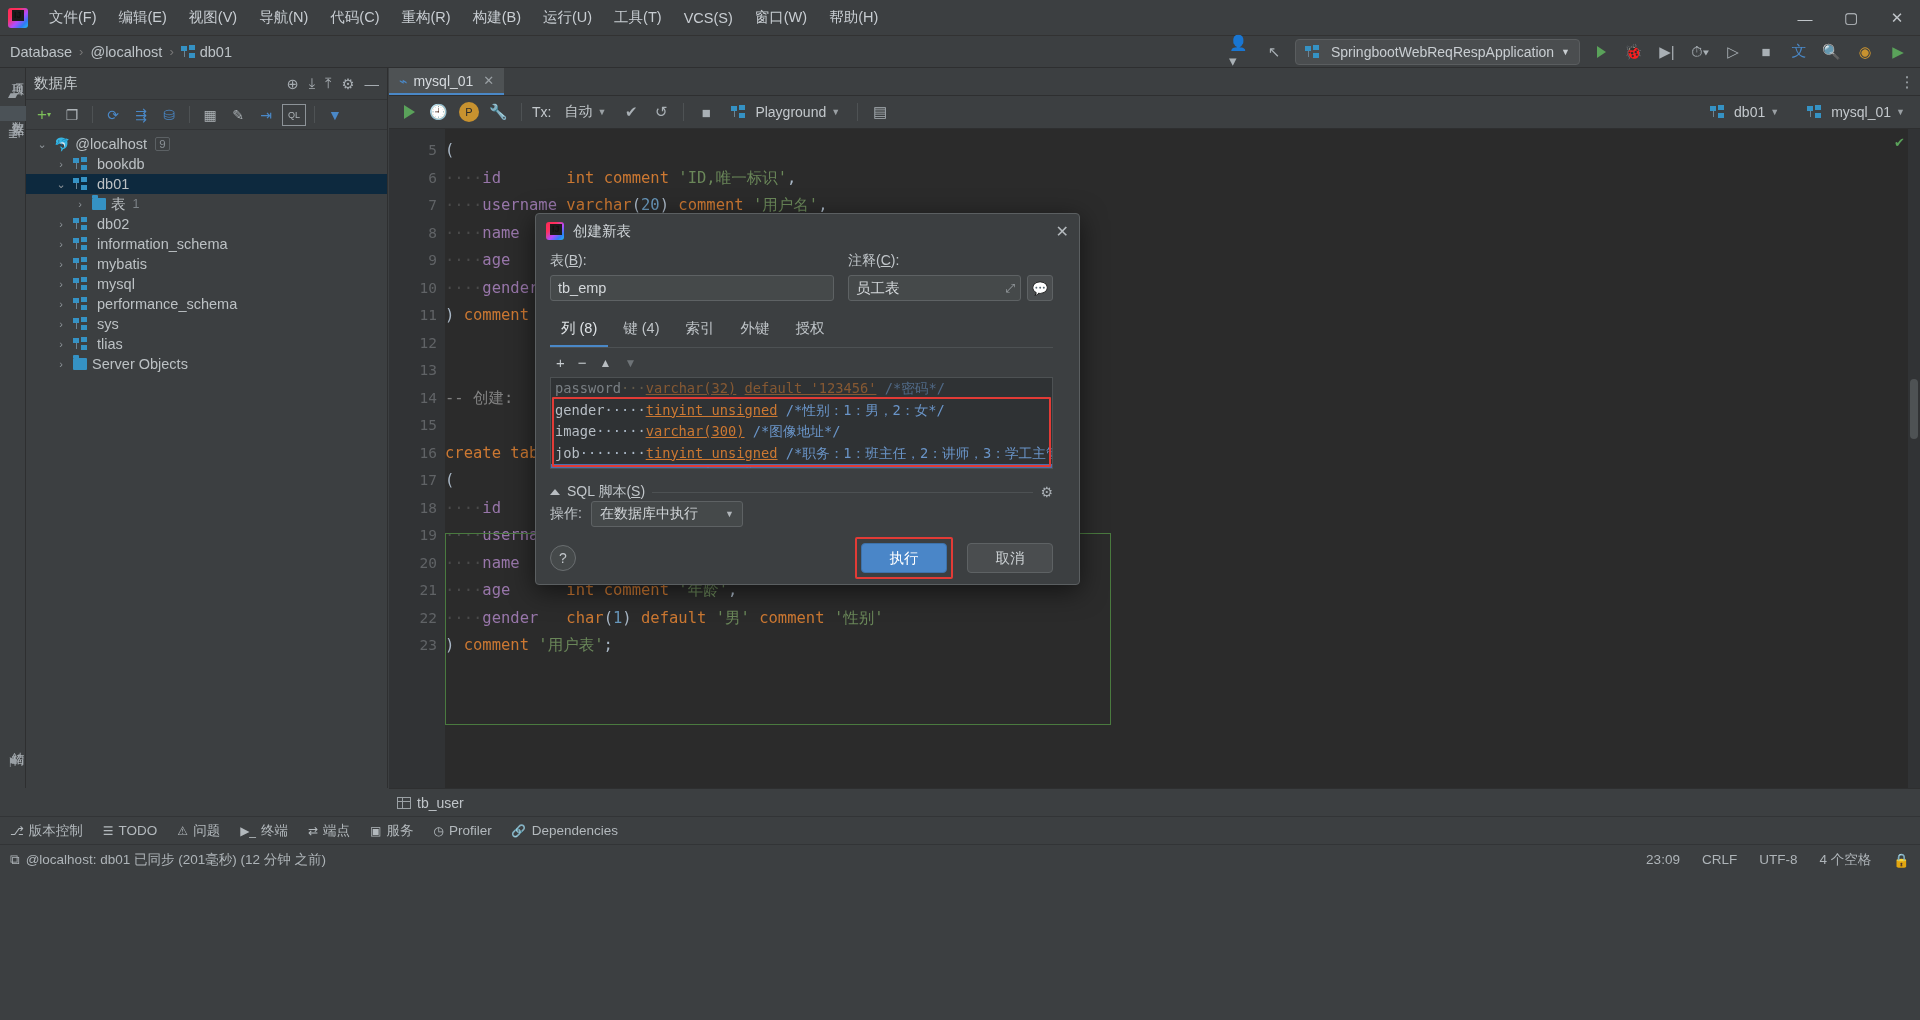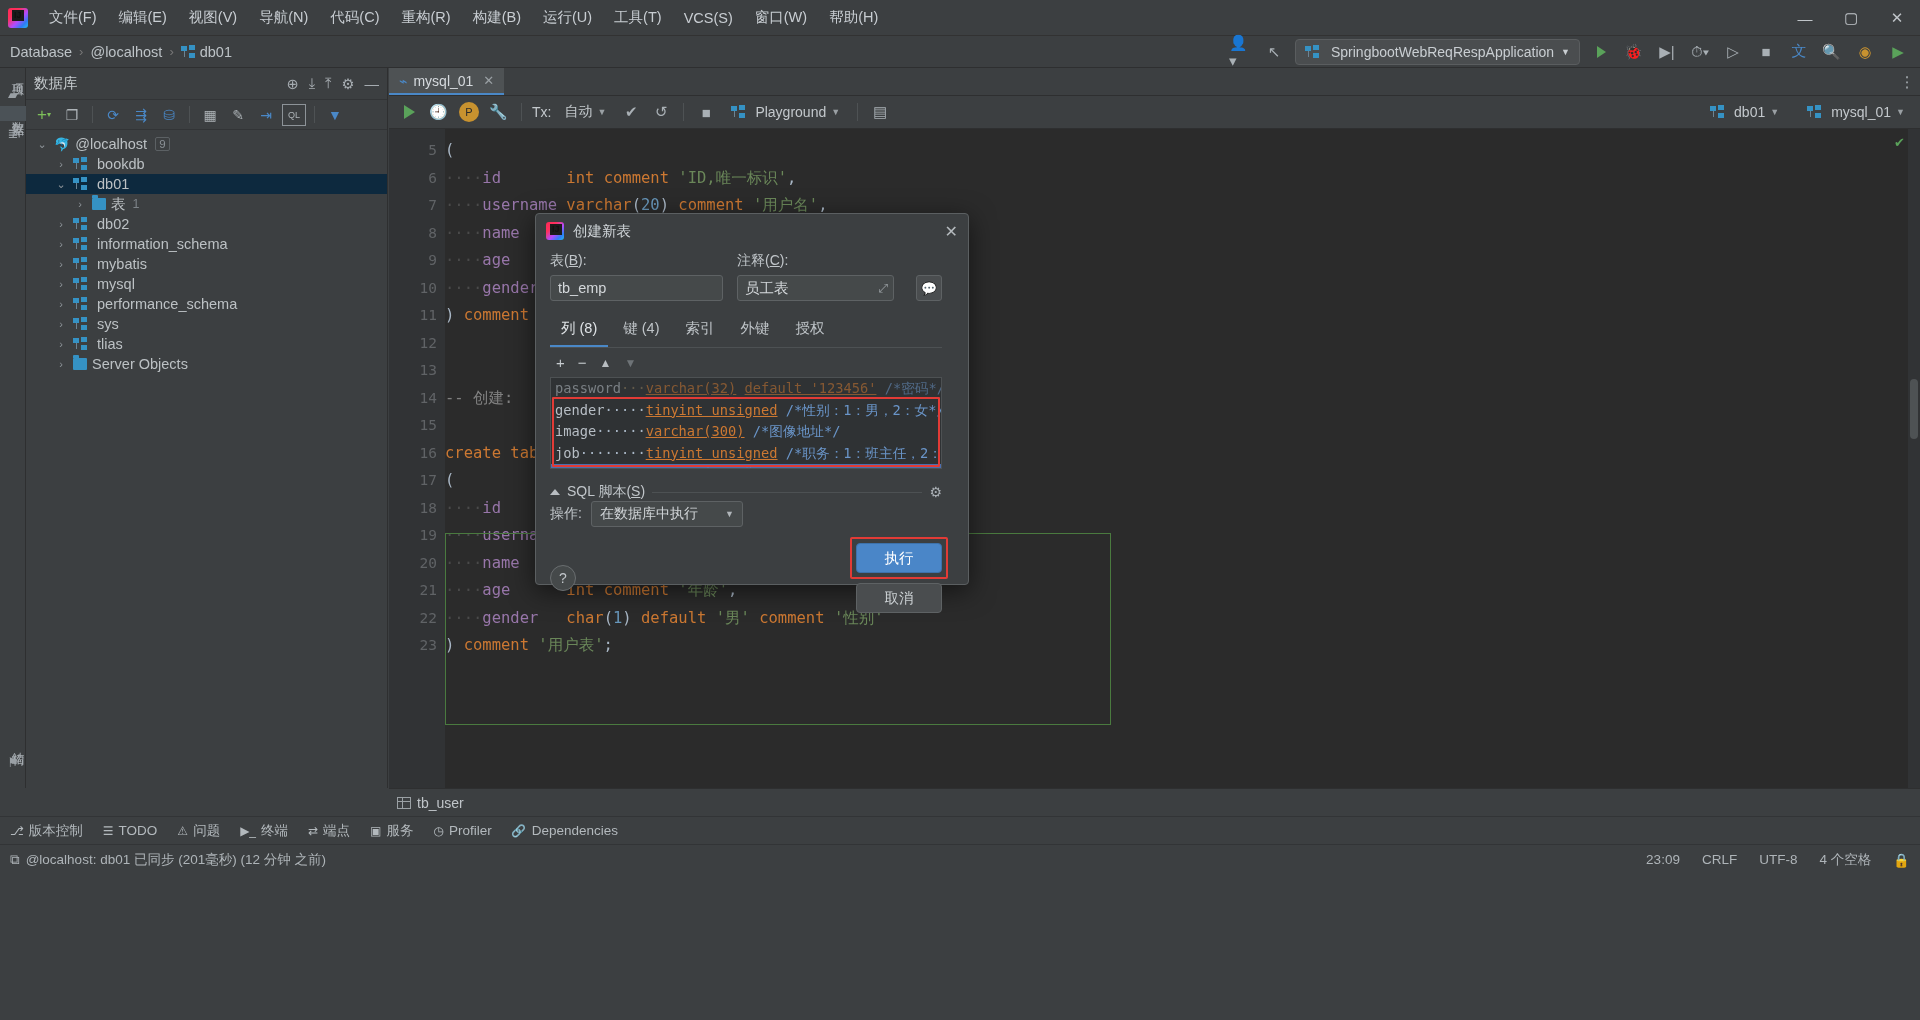--- a/index.html
+++ b/index.html
@@ -178,21 +178,21 @@
     font-size:13.5px; color:#b3b9bd; border-top:1px solid #323436;
   }
   .statusrow .itm { display:flex; align-items:center; gap:5px; }
   .statusbar2 {
     position:absolute; top:844px; left:0; width:1920px; height:30px; background:#3c3f41;
     display:flex; align-items:center; padding:0 10px; font-size:13.5px; color:#aeb4b8;
     border-top:1px solid #323436;
   }
   .statusbar2 .right { margin-left:auto; display:flex; align-items:center; gap:22px;}
   .dialog {
-    position:absolute; left:535px; top:213px; width:434px; height:372px;
+    position:absolute; left:535px; top:213px; width:545px; height:372px;
     background:#3c3f41; border:1px solid #5b5f61; border-radius:4px;
     box-shadow: 0 6px 26px rgba(0,0,0,.55);
   }
   .dlg-title {
     height:34px; display:flex; align-items:center; padding:0 10px; gap:9px;
     font-size:14.5px; color:#cfd4d8;
   }
   .dlg-title .ij-logo { margin:0; width:18px; height:18px;}
   .dlg-title .close { margin-left:auto; font-size:16px; color:#b5babe; cursor:pointer;}
   .dlg-body { padding: 4px 26px 0 14px; }
@@ -237,21 +237,21 @@
   .select {
     height:26px; min-width:152px; background:#45494a; border:1px solid #5e6264; border-radius:3px;
     display:flex; align-items:center; padding:0 8px; font-size:14px; color:#d0d4d7;
   }
   .select .car { margin-left:auto; font-size:9px; color:#b0b5b9; }
   .dlgfoot { display:flex; align-items:center; margin-top:16px; }
   .help-btn {
     width:26px;height:26px;border-radius:50%;border:1px solid #6a6e70;background:#45494a;
     display:flex;align-items:center;justify-content:center;color:#c1c6ca;font-size:14px;
   }
-  .foot-right { margin-left:auto; display:flex; align-items:center; gap:10px; position:relative;flex-direction:column;}
+  .foot-right { margin-left:auto; display:flex; align-items:center; gap:20px; position:relative;}
   .btn {
     min-width:86px;height:30px;border-radius:4px;display:flex;align-items:center;justify-content:center;
     font-size:14.5px;
   }
   .btn.primary { background:#4a86c8; color:#fff; border:1px solid #3d72ab; }
   .btn.default { background:#4a4d4f; color:#ccd1d4; border:1px solid #5e6264; }
   .exec-hl { position:absolute; left:-6px; top:-6px; width:98px; height:42px; border:2px solid #e23b36; border-radius:2px; pointer-events:none;}
 </style>
 </head>
 <body>
@@ -630,21 +630,21 @@
       <div class="fgroup" style="flex:1;">
         <div class="flabel">
           <span>表(</span><u>B</u><span>):</span>
         </div>
         <div class="finput">tb_emp</div>
       </div>
       <div class="fgroup" style="width:205px;">
         <div class="flabel">
           <span>注释(</span><u>C</u><span>):</span>
         </div>
-        <div style="display:flex;gap:22px;">
+        <div style="display:flex;gap:6px;">
           <div class="finput cmt" style="flex:1;">
             <span>员工表</span>
             <span class="expand-ic">⤢</span>
           </div>
           <div class="cmt-btn">💬</div>
         </div>
       </div>
     </div>
 
     <div class="dlgtabs" id="dlgtabs">

